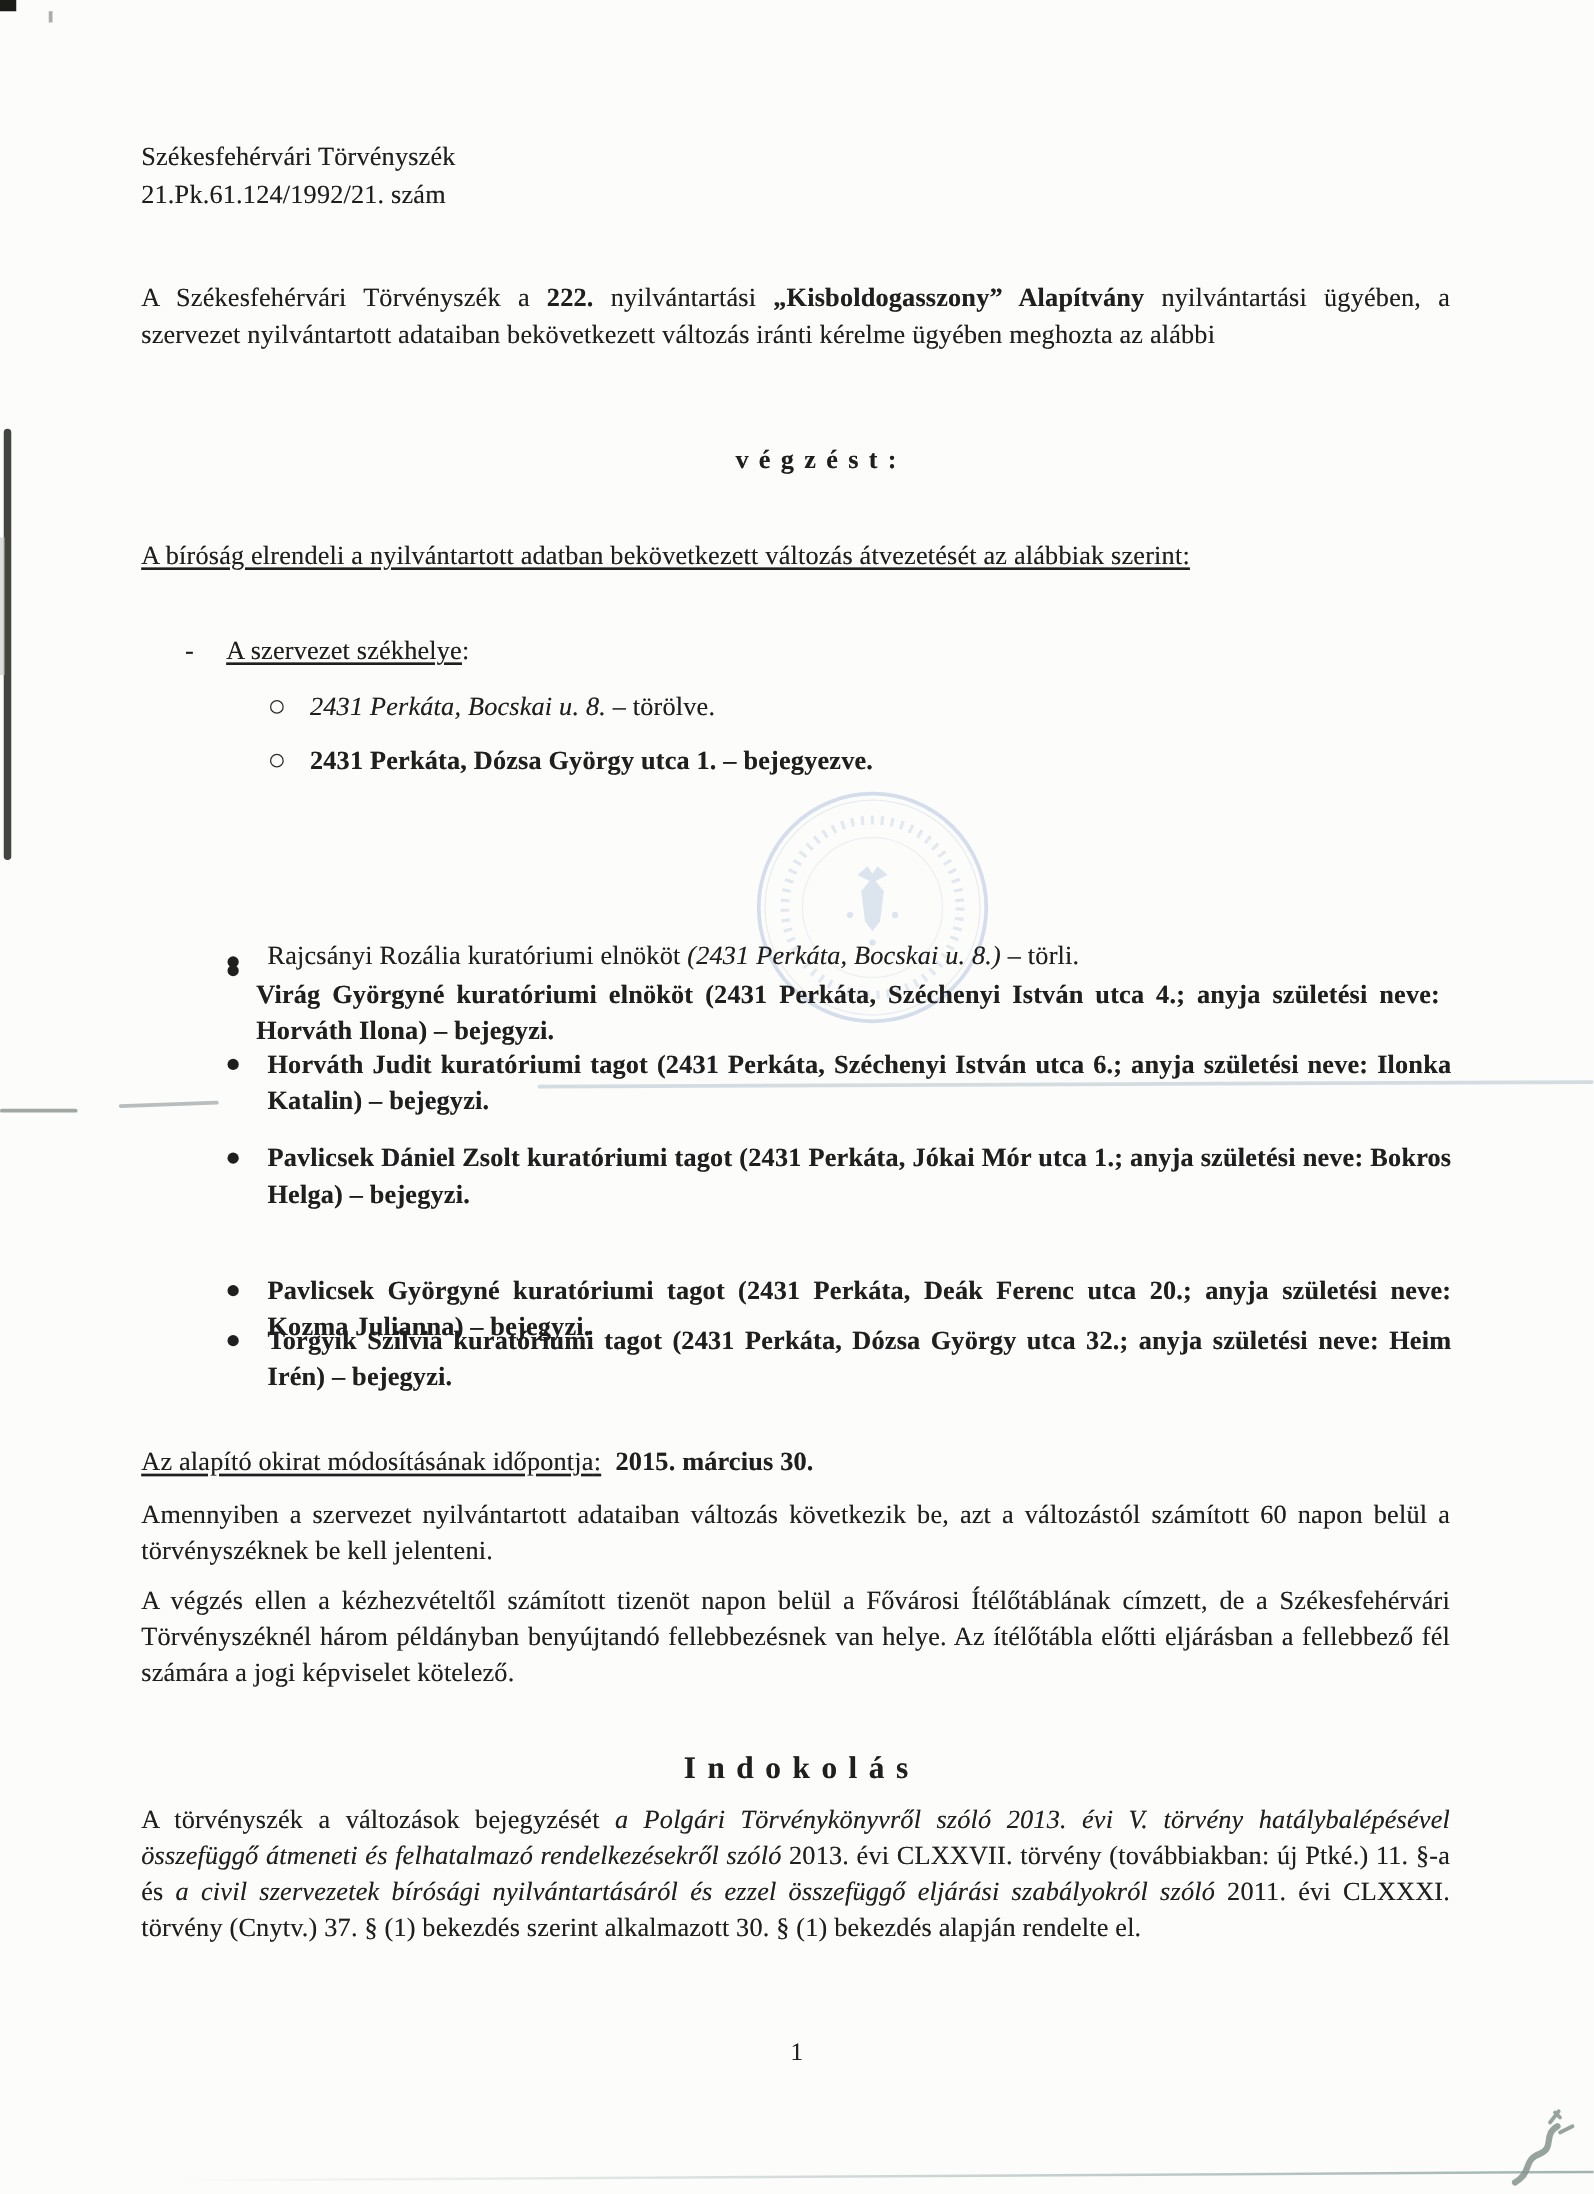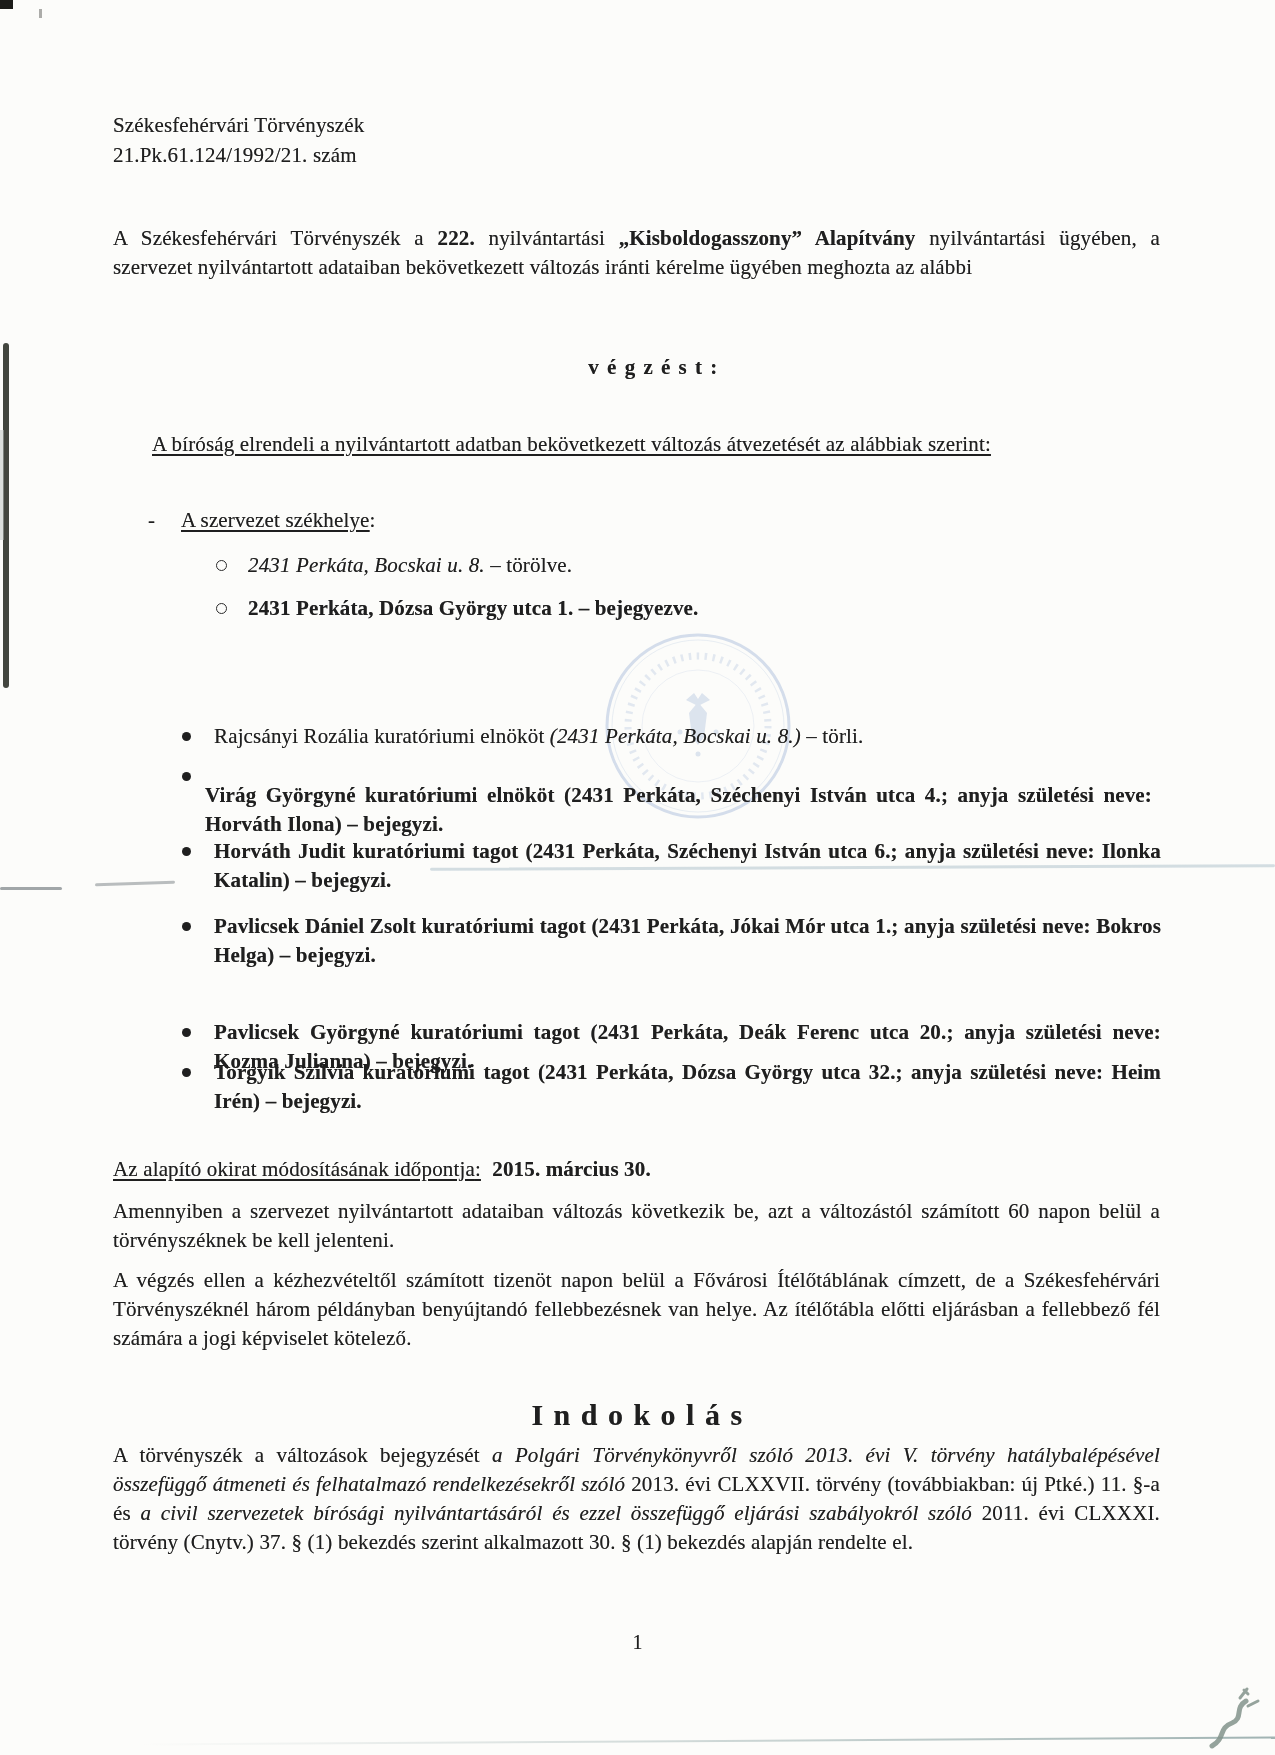--- a/index.html
+++ b/index.html
@@ -76,38 +76,38 @@
 
   <div class="abs body-text" style="left:113px; top:110px; line-height:30px;">
     <div>Székesfehérvári Törvényszék</div>
     <div>21.Pk.61.124/1992/21. szám</div>
   </div>
 
   <p class="abs body-text j" style="left:113px; top:224px; width:1047px;"><span>A Székesfehérvári Törvényszék a </span><span style="font-weight: bold;">222.</span><span> nyilvántartási </span><span style="font-weight: bold;">„Kisboldogasszony” Alapítvány</span><span> nyilvántartási ügyében, a szervezet nyilvántartott adataiban bekövetkezett változás iránti kérelme ügyében meghozta az alábbi</span></p>
 
   <div class="abs body-text center bold" style="left:16px; top:353px; width:1275px; letter-spacing:1.5px;">v é g z é s t :</div>
 
-  <div class="abs body-text" style="left:113px; top:430px; width:1047px;margin-left:39px;">
+  <div class="abs body-text" style="left:113px; top:430px; width:1047px;">
     <span class="u">A bíróság elrendeli a nyilvántartott adatban bekövetkezett változás átvezetését az alábbiak szerint:</span>
   </div>
 
   <div class="abs body-text" style="left:148px; top:506px;">
     <span class="dash">-</span><span class="u">A szervezet székhelye</span><span>:</span>
   </div>
 
   <div class="abs body-text" style="left:216px; top:551px; width:930px;">
     <span class="ring"></span><span><span style="font-style: italic;">2431 Perkáta, Bocskai u. 8.</span><span> – törölve.</span></span>
   </div>
 
   <div class="abs body-text" style="left:216px; top:594px; width:930px;">
     <span class="ring"></span><span><span style="font-weight: bold;">2431 Perkáta, Dózsa György utca 1. – bejegyezve.</span></span>
   </div>
 
 
-  <div class="abs body-text bitem" style="left:182px; top:722px;">
+  <div class="abs body-text bitem" style="left:182px; top:750px;align-items:center;">
     <span class="disc"></span>
     <span class="btext"><span>Rajcsányi Rozália kuratóriumi elnököt </span><span style="font-style: italic;">(2431 Perkáta, Bocskai u. 8.)</span><span> – törli.</span></span>
   </div>
 
   <div class="abs body-text bitem" style="left:182px; top:762px;flex-direction:column;">
     <span class="disc"></span>
     <span class="btext"><span style="font-weight: bold;">Virág Györgyné kuratóriumi elnököt (2431 Perkáta, Széchenyi István utca 4.; anyja születési neve: Horváth Ilona) – bejegyzi.</span></span>
   </div>
 
   <div class="abs body-text bitem" style="left:182px; top:837px;">
@@ -132,19 +132,19 @@
 
   <div class="abs body-text" style="left:113px; top:1155px; width:1047px;">
     <span class="u"><span>Az alapító okirat módosításának időpontja</span><span>:</span></span>
     <span class="bold" style="margin-left:6px;">2015. március 30.</span>
   </div>
 
   <p class="abs body-text j" style="left:113px; top:1197px; width:1047px;">Amennyiben a szervezet nyilvántartott adataiban változás következik be, azt a változástól számított 60 napon belül a törvényszéknek be kell jelenteni.</p>
 
   <p class="abs body-text j" style="left:113px; top:1266px; width:1047px;">A végzés ellen a kézhezvételtől számított tizenöt napon belül a Fővárosi Ítélőtáblának címzett, de a Székesfehérvári Törvényszéknél három példányban benyújtandó fellebbezésnek van helye. Az ítélőtábla előtti eljárásban a fellebbező fél számára a jogi képviselet kötelező.</p>
 
-  <div class="abs body-text center bold" style="left:0; top:1400px; width:1275px; letter-spacing:1.5px; font-size:30px;">I n d o k o l á s</div>
+  <div class="abs body-text center bold" style="left:0; top:1400px; width:1275px; letter-spacing:1.5px; font-size:25px;">I n d o k o l á s</div>
 
   <p class="abs body-text j" style="left:113px; top:1441px; width:1047px;"><span>A törvényszék a változások bejegyzését </span><span style="font-style: italic;">a Polgári Törvénykönyvről szóló 2013. évi V. törvény hatálybalépésével összefüggő átmeneti és felhatalmazó rendelkezésekről szóló</span><span> 2013. évi CLXXVII. törvény (továbbiakban: új Ptké.) 11. §-a és </span><span style="font-style: italic;">a civil szervezetek bírósági nyilvántartásáról és ezzel összefüggő eljárási szabályokról szóló</span><span> 2011. évi CLXXXI. törvény (Cnytv.) 37. § (1) bekezdés szerint alkalmazott 30. § (1) bekezdés alapján rendelte el.</span></p>
 
   <div class="abs body-text center" style="left:0; top:1628px; width:1275px; font-size:20px;">1</div>
 
 </div>
 
 </body></html>

